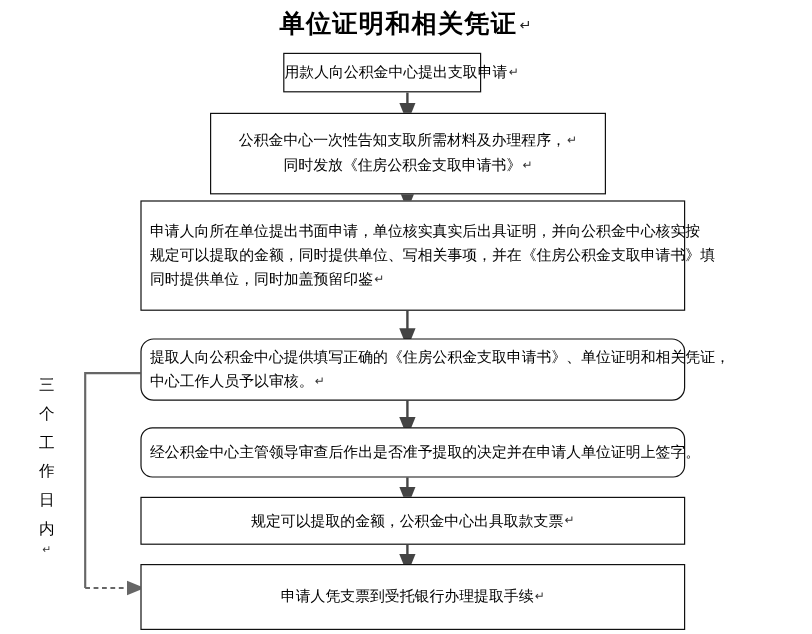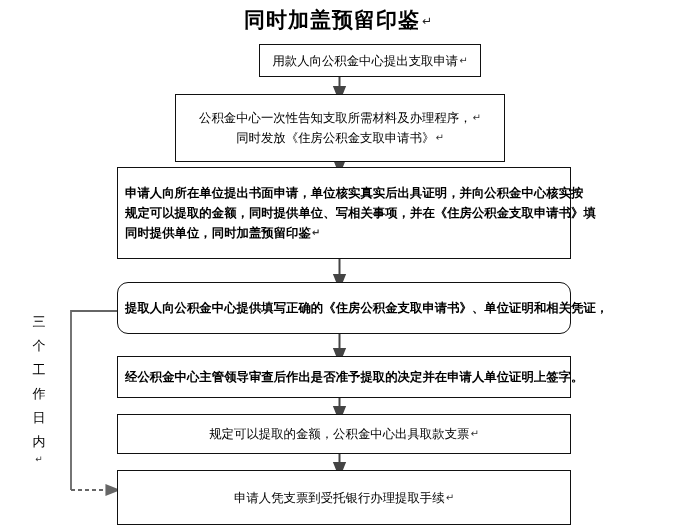--- a/index.html
+++ b/index.html
@@ -53,21 +53,20 @@
     color: #000;
   }
   .node .line {
     white-space: nowrap;
   }
   .node.center .line {
     text-align: center;
   }
   .node.justify {
     padding: 16px 7px;
-    font-weight: bold;
   }
   .node.justify .line {
     text-align: left;
   }
   .pil {
     font-size: 10px;
     color: #333;
     vertical-align: 1px;
     margin-left: 1px;
   }
@@ -100,21 +99,21 @@
     height: 528px;
     pointer-events: none;
   }
 </style>
 </head>
 <body>
 
 <div id="canvas">
 
   <div class="title">
-    <span>同时加盖预留印鉴</span><span class="pilcrow">↵</span>
+    <span>单位证明和相关凭证</span><span class="pilcrow">↵</span>
   </div>
 
   <svg class="arrows" viewBox="0 0 677 528">
     <defs>
       <marker id="arrowhead" markerWidth="9" markerHeight="9" refX="4.2" refY="4" orient="auto">
         <polygon points="0,0.6 8.4,4 0,7.4" fill="#444444"></polygon>
       </marker>
       <marker id="arrowhead-dash" markerWidth="9" markerHeight="9" refX="4.2" refY="4" orient="auto">
         <polygon points="0,0.6 8.4,4 0,7.4" fill="#666666"></polygon>
       </marker>
@@ -129,21 +128,21 @@
     <line x1="339.5" y1="334" x2="339.5" y2="356" stroke="#444444" stroke-width="2" marker-end="url(#arrowhead)"></line>
 
     <line x1="339.5" y1="398" x2="339.5" y2="414" stroke="#444444" stroke-width="2" marker-end="url(#arrowhead)"></line>
 
     <line x1="339.5" y1="454" x2="339.5" y2="470" stroke="#444444" stroke-width="2" marker-end="url(#arrowhead)"></line>
 
     <polyline points="117,311 71,311 71,490" fill="none" stroke="#666666" stroke-width="1.8"></polyline>
     <line x1="71" y1="490" x2="113" y2="490" stroke="#666666" stroke-width="1.8" stroke-dasharray="4,3" marker-end="url(#arrowhead-dash)"></line>
   </svg>
 
-  <div class="node center" style="left:236px; top:44px; width:222px; height:33px;margin-left:23px;">
+  <div class="node center" style="left:236px; top:44px; width:165px; height:33px;">
     <div class="line">
       <span>用款人向公积金中心提出支取申请</span><span class="pil">↵</span>
     </div>
   </div>
 
   <div class="node center" style="left:175px; top:94px; width:330px; height:68px;">
     <div class="line">
       <span>公积金中心一次性告知支取所需材料及办理程序，</span><span class="pil">↵</span>
     </div>
     <div class="line">
@@ -154,23 +153,26 @@
   <div class="node justify" style="left:117px; top:167px; width:454px; height:92px;">
     <div class="line">申请人向所在单位提出书面申请，单位核实真实后出具证明，并向公积金中心核实按</div>
     <div class="line">规定可以提取的金额，同时提供单位、写相关事项，并在《住房公积金支取申请书》填</div>
     <div class="line">
       <span>同时提供单位，同时加盖预留印鉴</span><span class="pil">↵</span>
     </div>
   </div>
 
   <div class="node justify" style="left:117px; top:282px; width:454px; height:52px;border-radius:11px;">
     <div class="line">提取人向公积金中心提供填写正确的《住房公积金支取申请书》、单位证明和相关凭证，</div>
+    <div class="line">
+      <span>中心工作人员予以审核。</span><span class="pil">↵</span>
+    </div>
   </div>
 
-  <div class="node justify" style="left:117px; top:356px; width:454px; height:42px;">
+  <div class="node justify" style="left:117px; top:356px; width:454px; height:42px;border-radius:10px;">
     <div class="line">经公积金中心主管领导审查后作出是否准予提取的决定并在申请人单位证明上签字。</div>
   </div>
 
   <div class="node center" style="left:117px; top:414px; width:454px; height:40px;">
     <div class="line">
       <span>规定可以提取的金额，公积金中心出具取款支票</span><span class="pil">↵</span>
     </div>
   </div>
 
   <div class="node center" style="left:117px; top:470px; width:454px; height:55px;">

